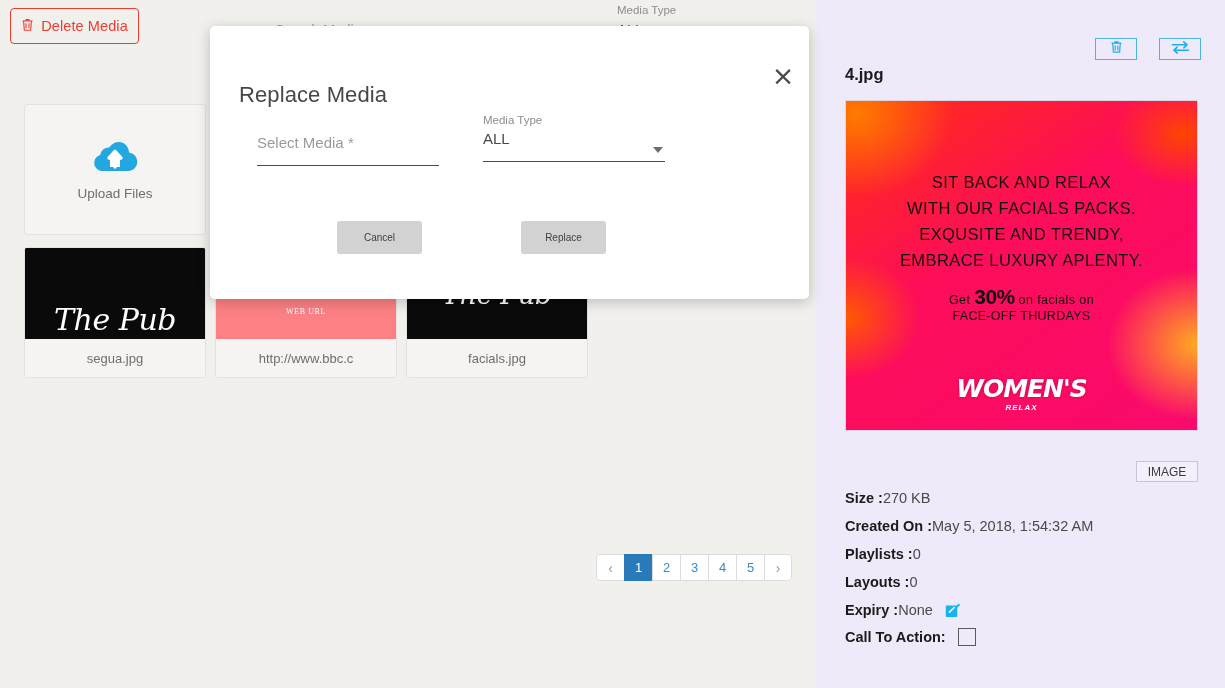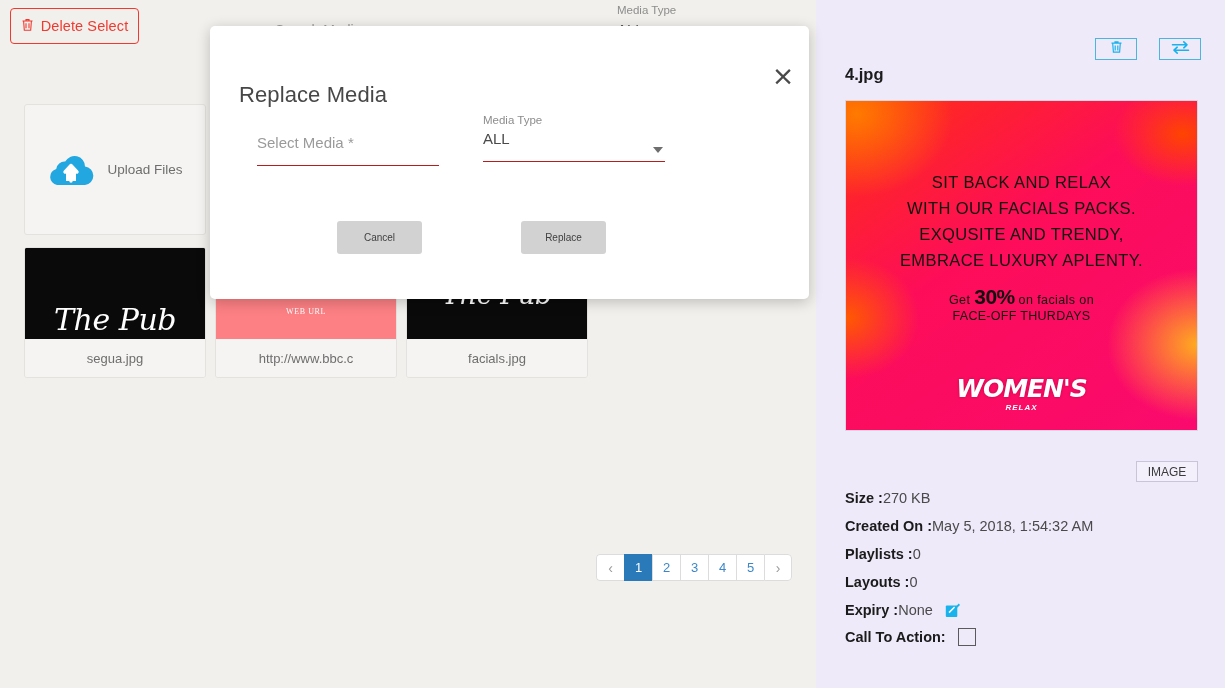--- a/index.html
+++ b/index.html
@@ -82,21 +82,21 @@
   .card .caption {
     flex: 1;
     display: flex; align-items: center; justify-content: center;
     font-size: 13px;
     color: #6e6e6e;
     background: #f5f4f2;
   }
 
   
   #card-upload {
-    display: flex; flex-direction: row;
+    display: flex; flex-direction: column;
     align-items: center; justify-content: center;
     background: #f5f4f2;
     gap: 12px;
   }
   .cloud-icon { width: 48px; height: 36px; }
   #upload-label { font-size: 13.5px; color: #6e6e6e; }
 
   
   .art { position: absolute; inset: 0; }
   .art-text {
@@ -358,21 +358,21 @@
 <div id="root">
 
   <div id="main-pane">
 
     <div id="delete-media-btn">
       <span class="trash-glyph">
         <svg width="13" height="14" viewBox="0 0 13 14" fill="none" stroke="#f03a30" stroke-width="1.1">
           <path d="M1.5 3h10M5 3V1.6h3V3M2.6 3l.7 9.2h6.4L10.4 3M5 5.2v5M8 5.2v5"></path>
         </svg>
       </span>
-      <span>Delete Select</span>
+      <span>Delete Media</span>
     </div>
 
     <div class="bg-field" id="bg-search-label">Search Media</div>
     <div class="bg-field" id="bg-mediatype-label">Media Type</div>
     <div class="bg-field" id="bg-mediatype-value">ALL</div>
 
     <div id="media-grid">
 
       <div class="card" id="card-upload">
         <span class="cloud-icon">

